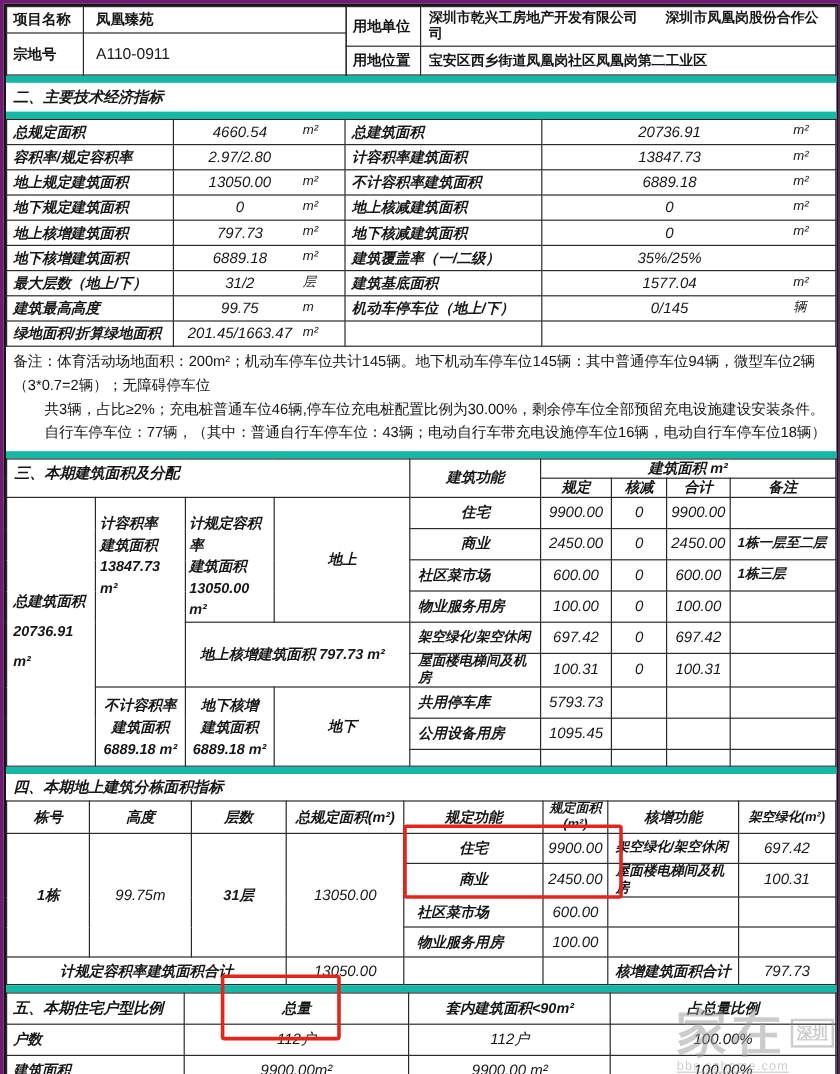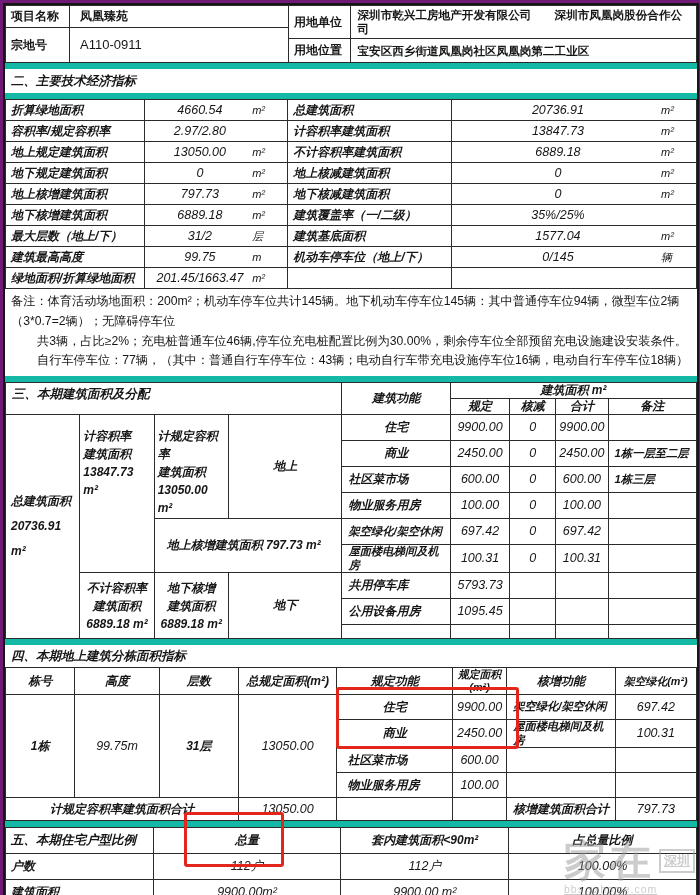--- a/index.html
+++ b/index.html
@@ -8,21 +8,21 @@
   .doc{position:absolute;left:3px;top:3px;width:692px;border:2px solid #161616;background:#fff;}
   .sep{border-top:6px solid #14b8a6;font-style:italic;}
   table{border-collapse:collapse;width:100%;table-layout:fixed;}
   td{border:1px solid #2b2b2b;padding:0 3px;font-size:12px;line-height:1.2;overflow:hidden;
      vertical-align:middle;}
   .b{font-weight:bold;}
   .c{text-align:center;}
   .l{text-align:left;padding-left:6px;}
   .lbl{font-weight:bold;text-align:left;padding-left:5px;font-size:12px;}
   .num{font-size:12.5px;}
-  .vu{display:flex;align-items:flex-end;}
+  .vu{display:flex;align-items:flex-start;}
   .vu .v{flex:1;text-align:center;font-size:12.5px;}
   .vu .u{width:32px;text-align:left;font-size:11px;}
   .stitle{font-weight:bold;font-size:12.5px;padding:4px 6px 3px;}
   .hdr{display:flex;height:58px;}
   .hdr table{height:58px;}
   .hdr .half-l{width:283px;}
   .hdr .half-r{width:405px;flex:1;}
   .note{padding:3px 6px 5px;font-size:12.2px;line-height:1.62;}
   .note .ind{padding-left:26px;}
   .t3 .topcell{vertical-align:top;padding-top:12px;white-space:pre-line;line-height:1.5;font-weight:bold;}
@@ -87,21 +87,21 @@
     <div class="sep">
       <table class="t2">
         <colgroup>
             <col style="width:138px">
             <col style="width:143px">
             <col style="width:163px">
             <col style="width:244px">
           </colgroup>
         <tbody>
             <tr style="height:21px">
-          <td class="lbl">折算绿地面积</td>
+          <td class="lbl">总规定面积</td>
           <td>
                 <div class="vu">
                   <span class="v">4660.54</span>
                   <span class="u">m²</span>
                 </div>
               </td>
           <td class="lbl">总建筑面积</td>
           <td>
                 <div class="vu">
                   <span class="v">20736.91</span>

